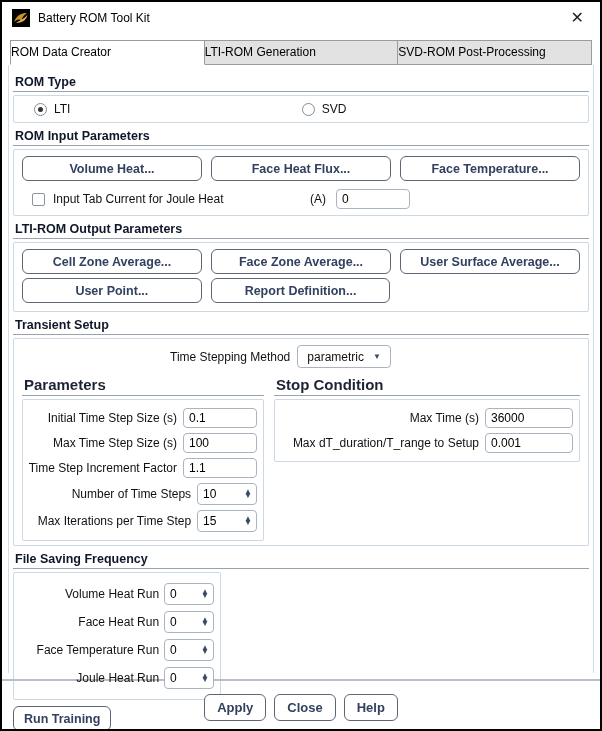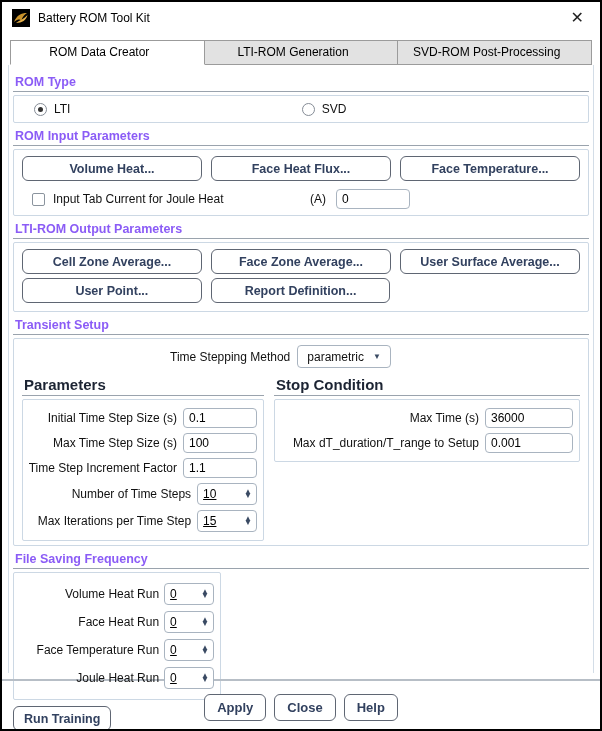--- a/index.html
+++ b/index.html
@@ -13,34 +13,34 @@
 
   
   .titlebar { height: 32px; display: flex; align-items: center; padding: 0 10px; background:#fff; }
   .app-icon { width: 18px; height: 18px; margin-right: 8px; flex: 0 0 auto; }
   .title { font-size: 12px; color:#000; flex: 1; }
   .close-btn { font-size: 16px; color:#222; padding: 0 6px; cursor: default; line-height: 1; }
 
   
   .tabs { display: flex; padding: 6px 8px 0 8px; }
   .tab {
-    flex: 1; text-align: center; padding: 4px 16px 5px 0; font-size: 12px; color:#000;
+    flex: 1; text-align: left; padding: 4px 16px 5px 0; font-size: 12px; color:#000;
     background: #e2e2e2; border: 1px solid #9b9b9b; border-left-width: 0;
   }
   .tab:first-child { border-left-width: 1px; }
   .tab.active { background: #fff; border-bottom-color: #fff; }
 
   
   .content {
     margin: 0 6px; border-left: 1px solid #d3dde7; border-right: 1px solid #d3dde7;
     padding: 4px 4px 6px 4px; height: 608px;
   }
 
   .section-head {
-    font-weight: bold; font-size: 12.5px; color: #8b5cf6;
+    font-weight: bold; font-size: 12.5px; color: #0f172a;
     border-bottom: 1px solid #9aa3ad; padding: 4px 2px 2px 2px; margin-top: 2px;
   }
   .section-box {
     border: 1px solid #ccd8e4; border-radius: 2px; margin-top: 3px; padding: 4px 8px;
     background: #fff;
   }
 
   
   .radio-row { display: flex; align-items: center; padding: 2px 0; }
   .radio-opt { display: flex; align-items: flex-end; gap: 7px; }
@@ -73,21 +73,21 @@
   .field {
     border: 1px solid #a9b4c0; border-radius: 4px; height: 20px; width: 74px;
     font: 12px "Liberation Sans", sans-serif; color: #000; padding: 0 5px; background:#fff;
   }
   .spinfield {
     display: inline-flex; align-items: center; border: 1px solid #a9b4c0;
     border-radius: 4px; height: 22px; background: #fff; padding-right: 4px;
   }
   .spinfield input {
     border: none; outline: none; width: 46px; height: 18px; padding: 0 5px;
-    font: 12px "Liberation Sans", sans-serif; color: #000; background: transparent; text-decoration: underline;
+    font: 12px "Liberation Sans", sans-serif; color: #000; background: transparent;
   }
   .spin-arrows { display: flex; flex-direction: column; line-height: 0.55; }
   .spin-arrows span { font-size: 8px; color: #3a4a63; text-align: center; }
 
   
   .joule-row { display: flex; align-items: center; gap: 8px; padding: 4px 2px 2px 10px; }
   .joule-row .unit { margin-left: auto; margin-right: 2px; }
   .joule-row .spacer { width: 160px; }
 
   

